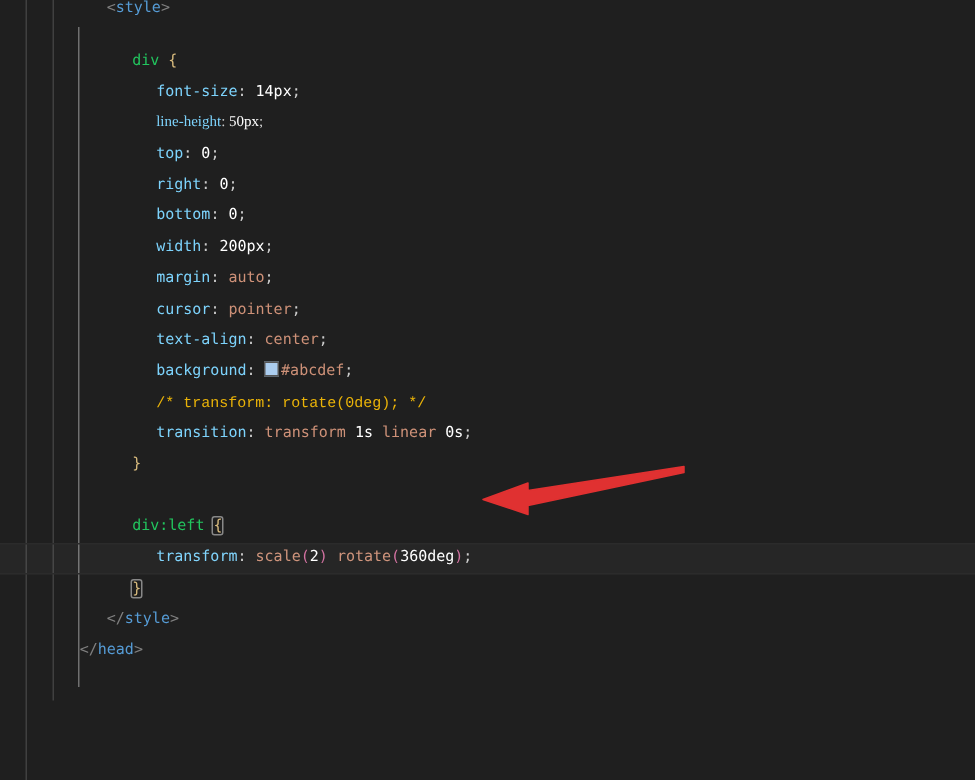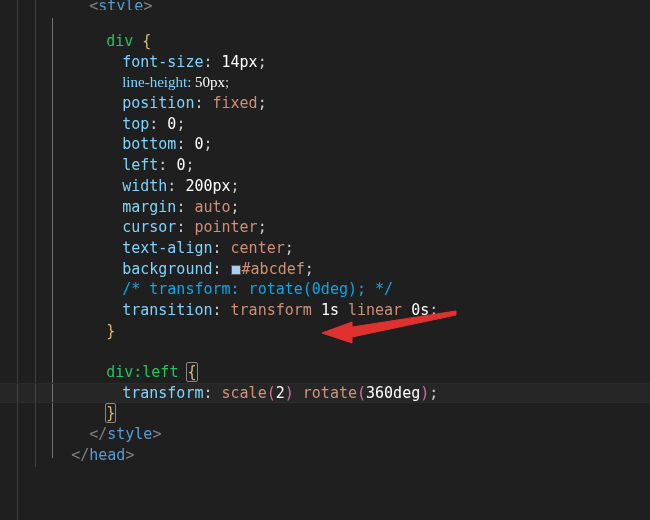--- a/index.html
+++ b/index.html
@@ -35,21 +35,21 @@
     position: absolute;
     left: 0;
     top: 0;
     width: 650px;
   }
   .row {
     position: relative;
     height: 20.7px;
     line-height: 20.7px;
     white-space: pre;
-    font-size: 15px;
+    font-size: 10px;
     letter-spacing: 0px;
     color: #cccccc;
   }
   .row .txt {
     position: relative;
     display: inline-block;
     white-space: pre;
   }
   .row.current::before {
     content: "";
@@ -62,21 +62,21 @@
     pointer-events: none;
   }
 
   
   .t-prop     { color: #7dd3fc; }
   .t-val      { color: #ce9178; }
   .t-num      { color: #ffffff; }
   .t-punc     { color: #cccccc; }
   .t-sel      { color: #22c55e; }
   .t-brace    { color: #d7ba7d; }
-  .t-comment  { color: #0ea5e9; }
+  .t-comment  { color: #eab308; font-family: Liberation Mono, monospace; }
   .t-tagbr    { color: #808080; }
   .t-tag      { color: #569cd6; }
   .t-pink     { color: #d16d9e; }
 
   
   .bracket-match {
     outline: 1px solid #888888;
     outline-offset: 0px;
     border-radius: 1px;
   }
@@ -122,36 +122,33 @@
 
     <div class="row">
       <span class="txt" style="padding-left:68px;"><span class="t-prop">font-size</span><span class="t-punc">: </span><span class="t-num">14</span><span class="t-num">px</span><span class="t-punc">;</span></span>
     </div>
 
 
     <div class="row">
       <span class="txt" style="padding-left:68px;font-family:Liberation Serif, serif;"><span class="t-prop">line-height</span><span class="t-punc">: </span><span class="t-num">50</span><span class="t-num">px</span><span class="t-punc">;</span></span>
     </div>
 
-    <div class="row">
-      <span class="txt" style="padding-left:68px;"><span class="t-prop">position</span><span class="t-punc">: </span><span class="t-val">fixed</span><span class="t-punc">;</span></span>
-    </div>
 
     <div class="row">
       <span class="txt" style="padding-left:68px;"><span class="t-prop">top</span><span class="t-punc">: </span><span class="t-num">0</span><span class="t-punc">;</span></span>
     </div>
 
+    <div class="row">
+      <span class="txt" style="padding-left:68px;"><span class="t-prop">right</span><span class="t-punc">: </span><span class="t-num">0</span><span class="t-punc">;</span></span>
+    </div>
 
     <div class="row">
       <span class="txt" style="padding-left:68px;"><span class="t-prop">bottom</span><span class="t-punc">: </span><span class="t-num">0</span><span class="t-punc">;</span></span>
     </div>
 
-    <div class="row">
-      <span class="txt" style="padding-left:68px;"><span class="t-prop">left</span><span class="t-punc">: </span><span class="t-num">0</span><span class="t-punc">;</span></span>
-    </div>
 
     <div class="row">
       <span class="txt" style="padding-left:68px;"><span class="t-prop">width</span><span class="t-punc">: </span><span class="t-num">200</span><span class="t-num">px</span><span class="t-punc">;</span></span>
     </div>
 
 
     <div class="row">
       <span class="txt" style="padding-left:68px;"><span class="t-prop">margin</span><span class="t-punc">: </span><span class="t-val">auto</span><span class="t-punc">;</span></span>
     </div>
 

